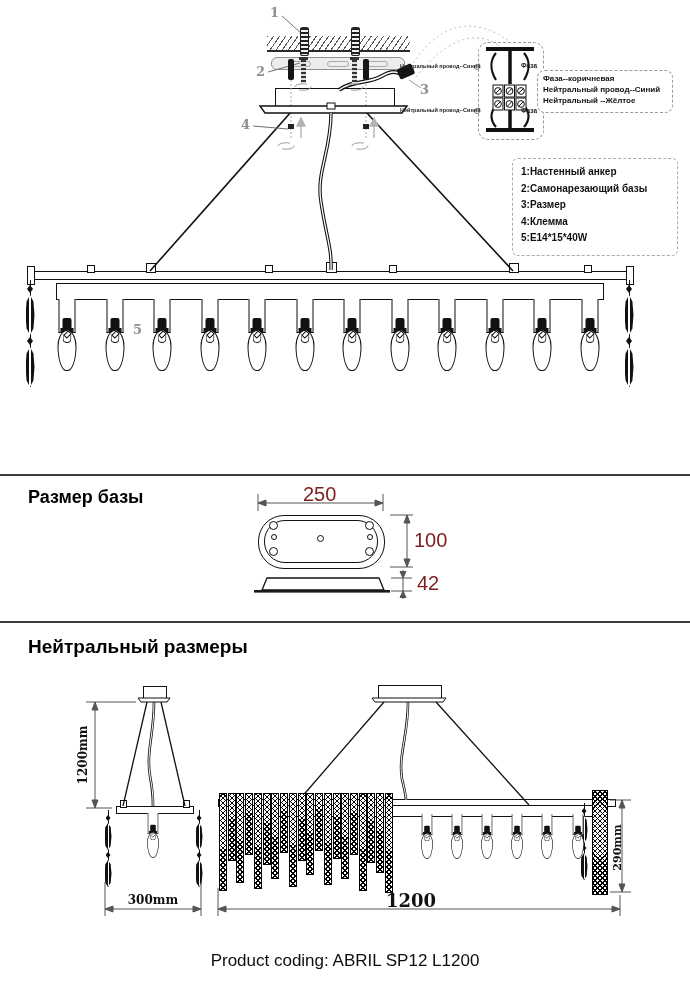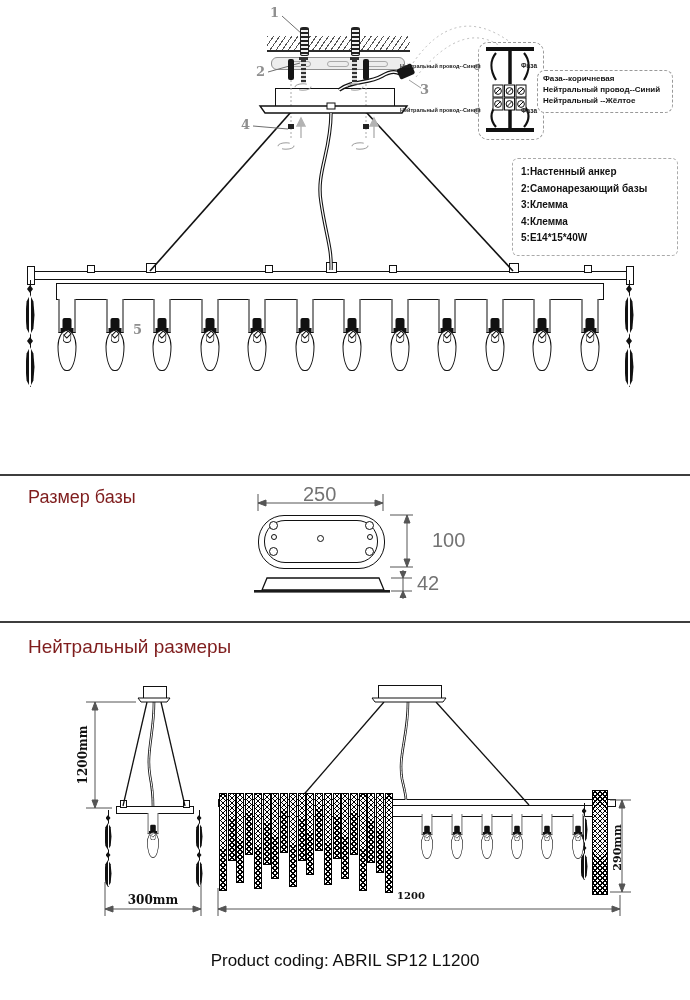--- a/index.html
+++ b/index.html
@@ -54,22 +54,22 @@
   .pendant{position:absolute;width:10px;display:flex;flex-direction:column;align-items:center;gap:2px;z-index:2}
   .pendant::before{content:'';position:absolute;top:-5px;bottom:0;left:50%;width:1px;background:#111}
   .bead{width:6px;height:8px;background:#111;clip-path:polygon(50% 0,100% 50%,50% 100%,0 50%);z-index:1}
   .drop{width:9px;height:40px;z-index:1;
     background:linear-gradient(90deg,#111 0 36%,#fff 36% 54%,#111 54% 100%);
     clip-path:polygon(50% 0,88% 16%,100% 50%,88% 84%,50% 100%,12% 84%,0 50%,12% 16%)}
   .pendant.small .drop{width:7px;height:27px}
   .pendant.small .bead{width:5px;height:6px}
   
   .sep{left:0;width:690px;height:2px;background:#3d3d3d;z-index:2}
-  .heading{font-weight:400;color:#7f1d1d;z-index:2;white-space:nowrap}
-  .dimnum{font-weight:400;font-size:20px;color:#737373;z-index:4;white-space:nowrap}
+  .heading{font-weight:700;color:#000000;z-index:2;white-space:nowrap}
+  .dimnum{font-weight:400;font-size:20px;color:#7f1d1d;z-index:4;white-space:nowrap}
   .dimser{font:bold 12px "DejaVu Serif",serif;color:#111;z-index:4;white-space:nowrap;text-align:center}
   
   .stadium-outer{left:258px;top:515px;width:125px;height:52px;border:1.6px solid #111;border-radius:26px;background:#fff;z-index:2}
   .stadium-inner{left:264px;top:520px;width:112px;height:41px;border:1.2px solid #111;border-radius:21px;background:#fff;z-index:2}
   .hole{border:1px solid #111;border-radius:50%;background:#fff;z-index:3}
   
   #strand-block{left:219px;top:793px;width:174px;display:flex;justify-content:space-between;align-items:flex-start;z-index:3}
   .strand,.strand-col{width:6px;border:1px solid #000;background-color:#fff;
     background-image:repeating-linear-gradient(45deg,#000 0 1px,transparent 1px 3.5px),
                      repeating-linear-gradient(-45deg,#000 0 1px,transparent 1px 3.5px)}
@@ -267,21 +267,21 @@
 
 <div class="abs legendbox">
   <div>Фаза--коричневая</div>
   <div>Нейтральный провод--Синий</div>
   <div>Нейтральный --Жёлтое</div>
 </div>
 
 <div class="abs partsbox">
   <div>1:Настенный анкер</div>
   <div>2:Самонарезающий базы</div>
-  <div>3:Клемма</div>
+  <div>3:Размер</div>
   <div>4:Клемма</div>
   <div>5:E14*15*40W</div>
 </div>
 
 <div class="abs rail" style="left:32px;top:271px;width:600px;height:7px"></div>
 <div class="abs endcap" style="left:27px;top:266px"></div>
 <div class="abs endcap" style="left:626px;top:266px"></div>
 <div class="abs clip" style="left:87px;top:265px"></div>
 <div class="abs clip" style="left:265px;top:265px"></div>
 <div class="abs clip" style="left:389px;top:265px"></div>
@@ -394,21 +394,21 @@
 <div class="abs dimnum" style="left:303px;top:483px">250</div>
 <div class="abs stadium-outer"></div>
 <div class="abs stadium-inner"></div>
 <div class="abs hole" style="left:269px;top:521px;width:7px;height:7px"></div>
 <div class="abs hole" style="left:270.5px;top:534px;width:4px;height:4px"></div>
 <div class="abs hole" style="left:269px;top:547px;width:7px;height:7px"></div>
 <div class="abs hole" style="left:317px;top:535px;width:5px;height:5px"></div>
 <div class="abs hole" style="left:365px;top:521px;width:7px;height:7px"></div>
 <div class="abs hole" style="left:366.5px;top:534px;width:4px;height:4px"></div>
 <div class="abs hole" style="left:365px;top:547px;width:7px;height:7px"></div>
-<div class="abs dimnum" style="left:432px;top:529px">100</div>
+<div class="abs dimnum" style="left:414px;top:529px">100</div>
 <div class="abs dimnum" style="left:417px;top:572px">42</div>
 
 <div class="abs sep" style="top:621px"></div>
 <div class="abs heading" style="left:28px;top:636px;font-size:19px">Нейтральный размеры</div>
 
 <div class="abs canopy" style="left:143px;top:686px;width:22px;height:12px;border-width:1.3px"></div>
 <div class="abs rail" style="left:116px;top:806px;width:76px;height:6px"></div>
 <div class="abs clip" style="left:120px;top:800px;width:5px;height:6px"></div>
 <div class="abs clip" style="left:183px;top:800px;width:5px;height:6px"></div>
 <div class="pendant small" style="left:103px;top:815px">
@@ -505,15 +505,15 @@
     </div>
     <div class="bulb small" style="left: 566px;">
       <div class="holder"></div>
       <div class="socket"></div>
       <div class="glass">
         <div class="filament"></div>
       </div>
     </div>
   </div>
 <div class="abs dimser" style="left:582px;top:841px;width:70px;font-size:11px;transform:rotate(-90deg)">290mm</div>
-<div class="abs dimser" style="left:381px;top:890px;width:60px;font-size:10px">1200</div>
+<div class="abs dimser" style="left:381px;top:890px;width:60px;font-size:18px">1200</div>
 
 <div class="abs footer">Product coding: ABRIL SP12 L1200</div>
 
 </body></html>

